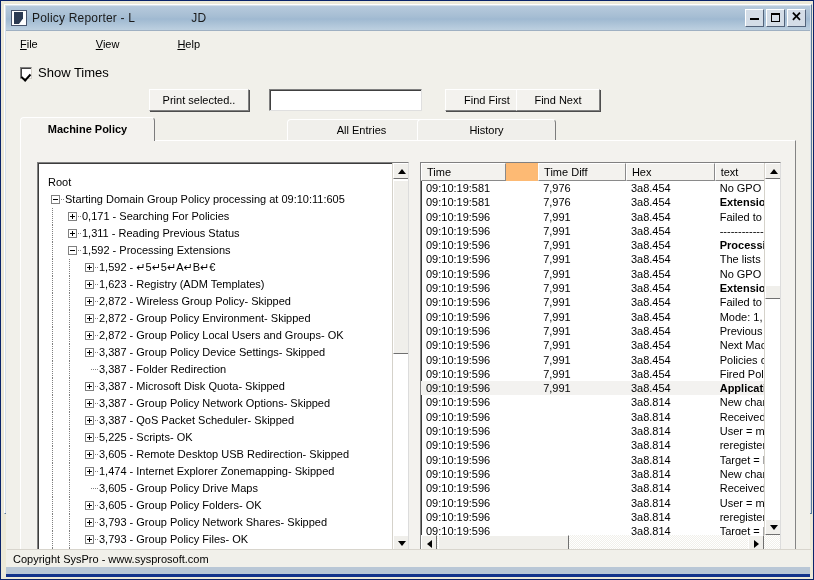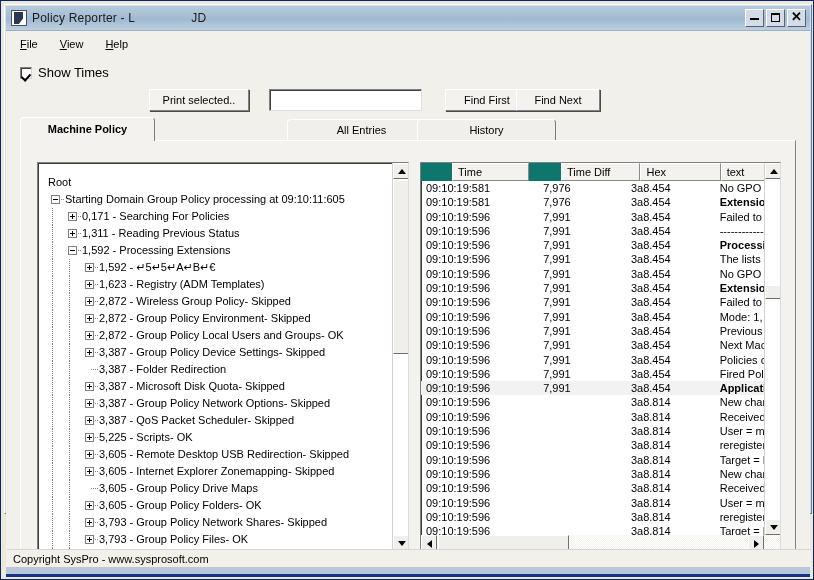--- a/index.html
+++ b/index.html
@@ -88,21 +88,21 @@
     background: #f1f0ea;
     border-top: 1px solid #9fb0c2;
     box-sizing: border-box;
   }
 
   
   #menu-bar {
     position: absolute; left: 0; top: 4px;
     width: 100%; height: 18px;
     display: flex; align-items: center;
-    padding-left: 10px; box-sizing: border-box;
+    padding-left: 10px; box-sizing: border-box; gap: 36px;
   }
   .menu-item {
     font-size: 11px; color: #000;
     padding: 1px 9px 1px 4px;
     margin-right: 9px;
     white-space: nowrap;
   }
   .menu-item .acc { text-decoration: underline; }
 
   
@@ -293,23 +293,22 @@
     border: 1px solid #808080;
     border-right-color: #dcdcdc; border-bottom-color: #dcdcdc;
     box-shadow: inset 1px 1px 0 #3c3c3c;
     box-sizing: border-box;
     overflow: hidden;
   }
   #list-header {
     position: absolute; left: 0; top: 0;
     width: 100%; height: 18px;
     display: flex;
-    background: #0f766e;
-    box-sizing: border-box;
-    padding-left: 31px;
+    background: #fdba74;
+    box-sizing: border-box;
   }
   .col-head {
     height: 18px; line-height: 17px;
     font-size: 11px; color: #000;
     padding-left: 5px;
     background: #f3f2ee;
     border: 1px solid #ffffff;
     border-right-color: #8a8a8a; border-bottom-color: #8a8a8a;
     box-sizing: border-box;
     overflow: hidden; white-space: nowrap;
@@ -412,21 +411,21 @@
               <div class="tree-row"><div class="vline" style="left: 14px;"></div><div class="vline" style="left: 31px;"></div><div class="hline" style="left: 53px; width: 7px;"></div><div class="tree-toggle plus" style="left: 47px;"></div><span class="lbl" style="margin-left: 61px;">2,872 -  Wireless Group Policy- Skipped</span></div>
               <div class="tree-row"><div class="vline" style="left: 14px;"></div><div class="vline" style="left: 31px;"></div><div class="hline" style="left: 53px; width: 7px;"></div><div class="tree-toggle plus" style="left: 47px;"></div><span class="lbl" style="margin-left: 61px;">2,872 -  Group Policy Environment- Skipped</span></div>
               <div class="tree-row"><div class="vline" style="left: 14px;"></div><div class="vline" style="left: 31px;"></div><div class="hline" style="left: 53px; width: 7px;"></div><div class="tree-toggle plus" style="left: 47px;"></div><span class="lbl" style="margin-left: 61px;">2,872 -  Group Policy Local Users and Groups- OK</span></div>
               <div class="tree-row"><div class="vline" style="left: 14px;"></div><div class="vline" style="left: 31px;"></div><div class="hline" style="left: 53px; width: 7px;"></div><div class="tree-toggle plus" style="left: 47px;"></div><span class="lbl" style="margin-left: 61px;">3,387 -  Group Policy Device Settings- Skipped</span></div>
               <div class="tree-row"><div class="vline" style="left: 14px;"></div><div class="vline" style="left: 31px;"></div><div class="hline" style="left: 53px; width: 7px;"></div><span class="lbl" style="margin-left: 61px;">3,387 -  Folder Redirection</span></div>
               <div class="tree-row"><div class="vline" style="left: 14px;"></div><div class="vline" style="left: 31px;"></div><div class="hline" style="left: 53px; width: 7px;"></div><div class="tree-toggle plus" style="left: 47px;"></div><span class="lbl" style="margin-left: 61px;">3,387 -  Microsoft Disk Quota- Skipped</span></div>
               <div class="tree-row"><div class="vline" style="left: 14px;"></div><div class="vline" style="left: 31px;"></div><div class="hline" style="left: 53px; width: 7px;"></div><div class="tree-toggle plus" style="left: 47px;"></div><span class="lbl" style="margin-left: 61px;">3,387 -  Group Policy Network Options- Skipped</span></div>
               <div class="tree-row"><div class="vline" style="left: 14px;"></div><div class="vline" style="left: 31px;"></div><div class="hline" style="left: 53px; width: 7px;"></div><div class="tree-toggle plus" style="left: 47px;"></div><span class="lbl" style="margin-left: 61px;">3,387 -  QoS Packet Scheduler- Skipped</span></div>
               <div class="tree-row"><div class="vline" style="left: 14px;"></div><div class="vline" style="left: 31px;"></div><div class="hline" style="left: 53px; width: 7px;"></div><div class="tree-toggle plus" style="left: 47px;"></div><span class="lbl" style="margin-left: 61px;">5,225 -  Scripts- OK</span></div>
               <div class="tree-row"><div class="vline" style="left: 14px;"></div><div class="vline" style="left: 31px;"></div><div class="hline" style="left: 53px; width: 7px;"></div><div class="tree-toggle plus" style="left: 47px;"></div><span class="lbl" style="margin-left: 61px;">3,605 -  Remote Desktop USB Redirection- Skipped</span></div>
-              <div class="tree-row"><div class="vline" style="left: 14px;"></div><div class="vline" style="left: 31px;"></div><div class="hline" style="left: 53px; width: 7px;"></div><div class="tree-toggle plus" style="left: 47px;"></div><span class="lbl" style="margin-left: 61px;">3,605 -  Internet Explorer Zonemapping- Skipped</span></div>
+              <div class="tree-row"><div class="vline" style="left: 14px;"></div><div class="vline" style="left: 31px;"></div><div class="hline" style="left: 53px; width: 7px;"></div><div class="tree-toggle plus" style="left: 47px;"></div><span class="lbl" style="margin-left: 61px;">1,474 -  Internet Explorer Zonemapping- Skipped</span></div>
               <div class="tree-row"><div class="vline" style="left: 14px;"></div><div class="vline" style="left: 31px;"></div><div class="hline" style="left: 53px; width: 7px;"></div><span class="lbl" style="margin-left: 61px;">3,605 -  Group Policy Drive Maps</span></div>
               <div class="tree-row"><div class="vline" style="left: 14px;"></div><div class="vline" style="left: 31px;"></div><div class="hline" style="left: 53px; width: 7px;"></div><div class="tree-toggle plus" style="left: 47px;"></div><span class="lbl" style="margin-left: 61px;">3,605 -  Group Policy Folders- OK</span></div>
               <div class="tree-row"><div class="vline" style="left: 14px;"></div><div class="vline" style="left: 31px;"></div><div class="hline" style="left: 53px; width: 7px;"></div><div class="tree-toggle plus" style="left: 47px;"></div><span class="lbl" style="margin-left: 61px;">3,793 -  Group Policy Network Shares- Skipped</span></div>
               <div class="tree-row"><div class="vline" style="left: 14px;"></div><div class="vline" style="left: 31px;"></div><div class="hline" style="left: 53px; width: 7px;"></div><div class="tree-toggle plus" style="left: 47px;"></div><span class="lbl" style="margin-left: 61px;">3,793 -  Group Policy Files- OK</span></div>
               <div class="tree-row"><div class="vline" style="left: 14px;"></div><div class="vline" style="left: 31px;"></div><div class="hline" style="left: 53px; width: 7px;"></div><div class="tree-toggle plus" style="left: 47px;"></div><span class="lbl" style="margin-left: 61px;">4,885 -  Group Policy Data Sources- Skipped</span></div>
             </div>
           <div class="sb-v">
             <div class="sb-btn" style="top:0;left:0;">
                 <div class="arr arr-up"></div>
               </div>

